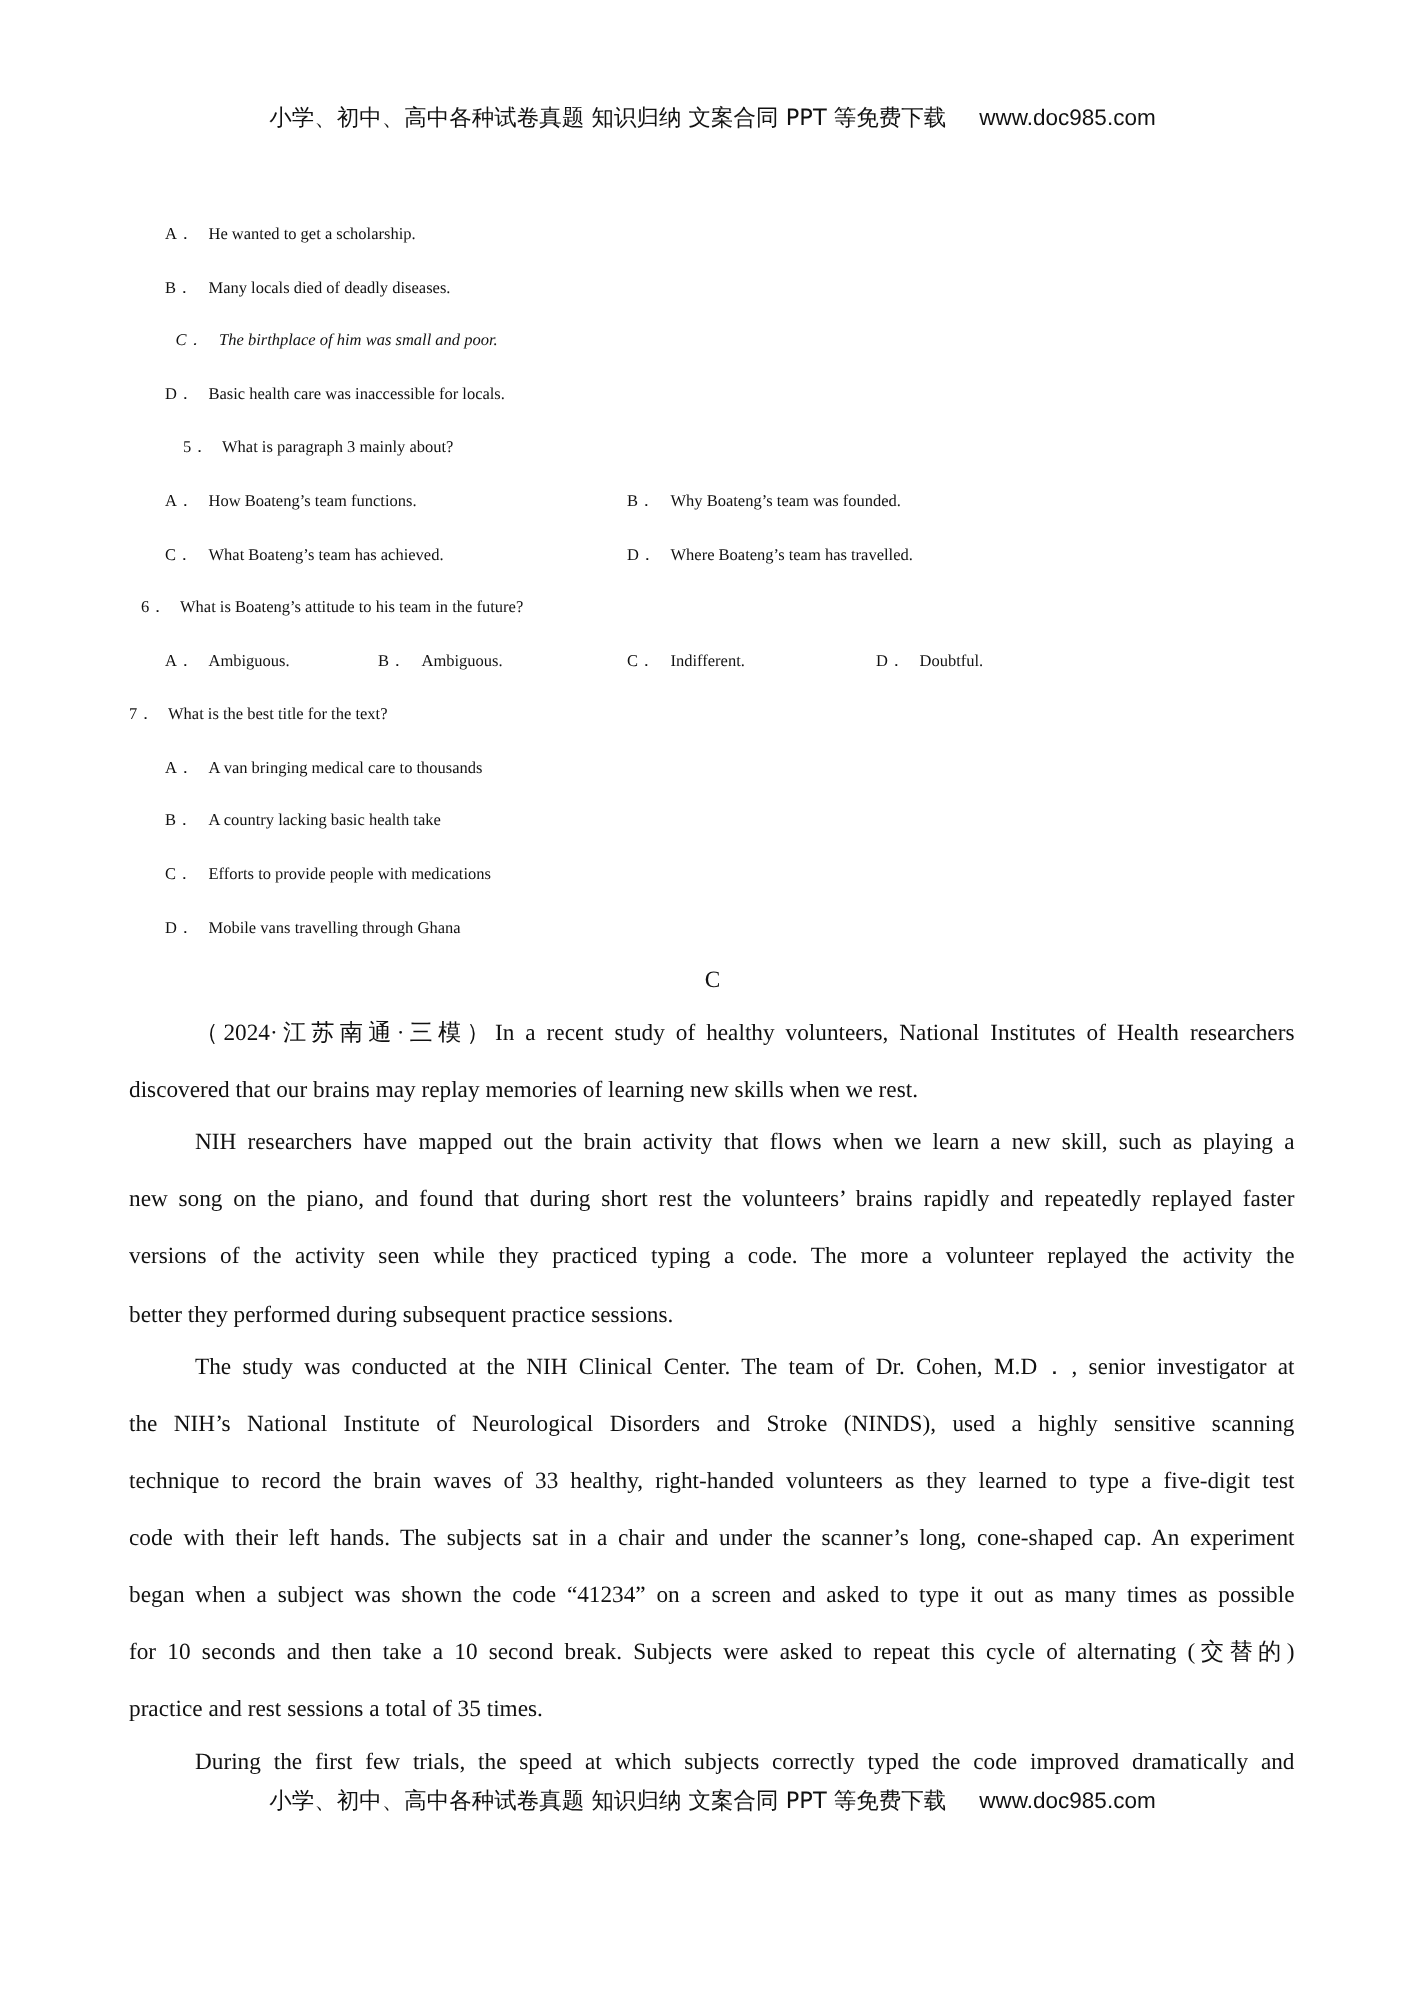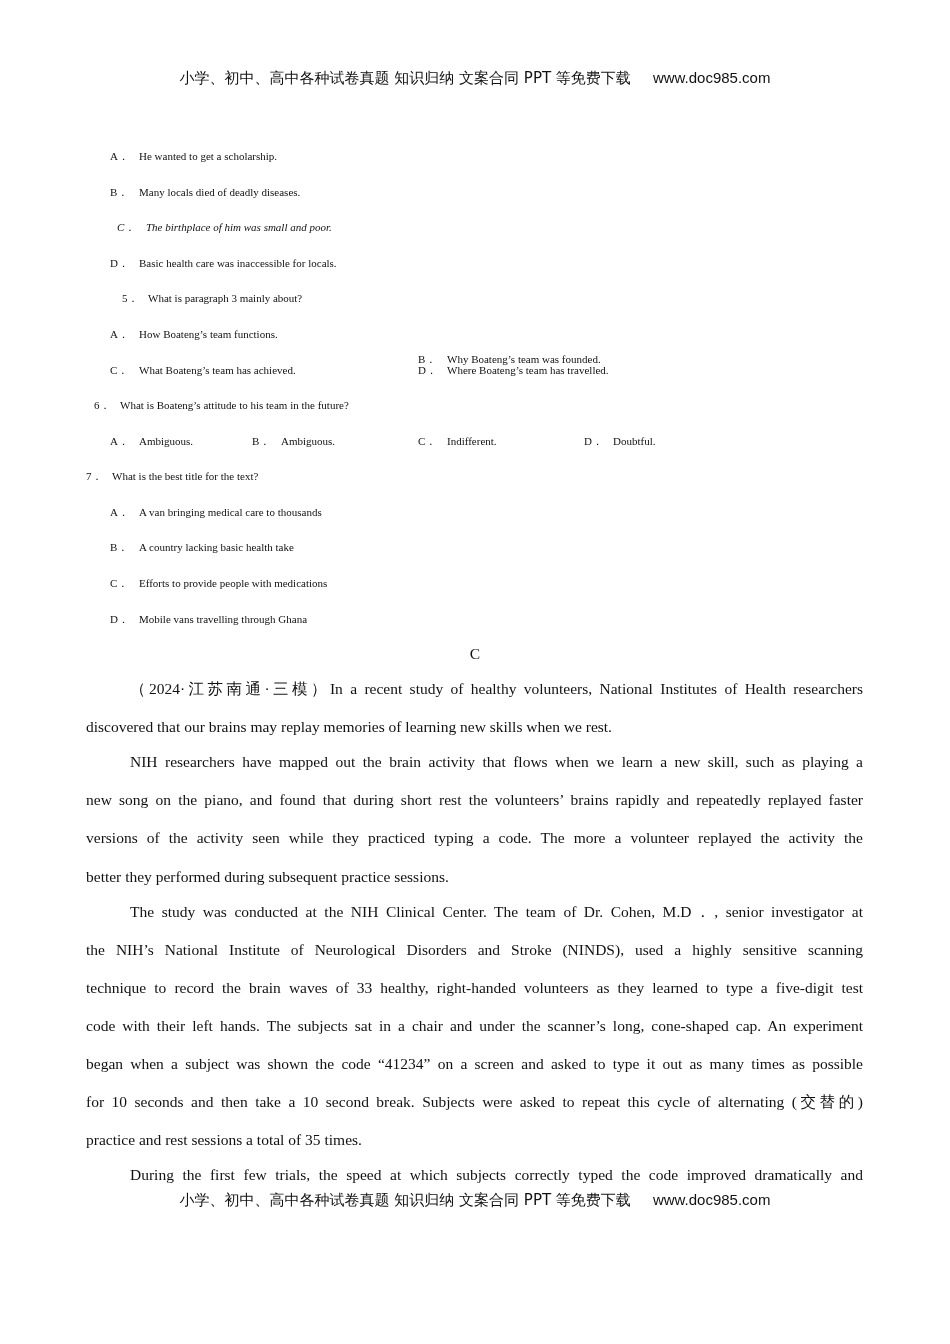--- a/index.html
+++ b/index.html
@@ -24,21 +24,21 @@
   <span>小学、初中、高中各种试卷真题  知识归纳  文案合同  PPT 等免费下载</span><span class="url">www.doc985.com</span>
 </div>
 
 <div class="ln" style="left:110px; top:146px;"><span class="opt-letter">A．</span><span>He wanted to get a scholarship.</span></div>
 <div class="ln" style="left:110px; top:182px;"><span class="opt-letter">B．</span><span>Many locals died of deadly diseases.</span></div>
 <div class="ln" style="left:117px; top:217px;font-style:italic;"><span class="opt-letter">C．</span><span>The birthplace of him was small and poor.</span></div>
 <div class="ln" style="left:110px; top:253px;"><span class="opt-letter">D．</span><span>Basic health care was inaccessible for locals.</span></div>
 
 <div class="ln" style="left:86px; top:288px;margin-left:36px;"><span class="qnum">5．</span><span>What is paragraph 3 mainly about?</span></div>
 <div class="ln" style="left:110px; top:324px;"><span class="opt-letter">A．</span><span>How Boateng’s team functions.</span></div>
-<div class="ln" style="left:418px; top:324px;margin-top:25px;"><span class="opt-letter">B．</span><span>Why Boateng’s team was founded.</span></div>
+<div class="ln" style="left:418px; top:324px;"><span class="opt-letter">B．</span><span>Why Boateng’s team was founded.</span></div>
 <div class="ln" style="left:110px; top:360px;"><span class="opt-letter">C．</span><span>What Boateng’s team has achieved.</span></div>
 <div class="ln" style="left:418px; top:360px;"><span class="opt-letter">D．</span><span>Where Boateng’s team has travelled.</span></div>
 
 <div class="ln" style="left:94px; top:395px;"><span class="qnum">6．</span><span>What is Boateng’s attitude to his team in the future?</span></div>
 <div class="ln" style="left:110px; top:431px;"><span class="opt-letter">A．</span><span>Ambiguous.</span></div>
 <div class="ln" style="left:252px; top:431px;"><span class="opt-letter">B．</span><span>Ambiguous.</span></div>
 <div class="ln" style="left:418px; top:431px;"><span class="opt-letter">C．</span><span>Indifferent.</span></div>
 <div class="ln" style="left:584px; top:431px;"><span class="opt-letter">D．</span><span>Doubtful.</span></div>
 
 <div class="ln" style="left:86px; top:466px;"><span class="qnum">7．</span><span>What is the best title for the text?</span></div>

